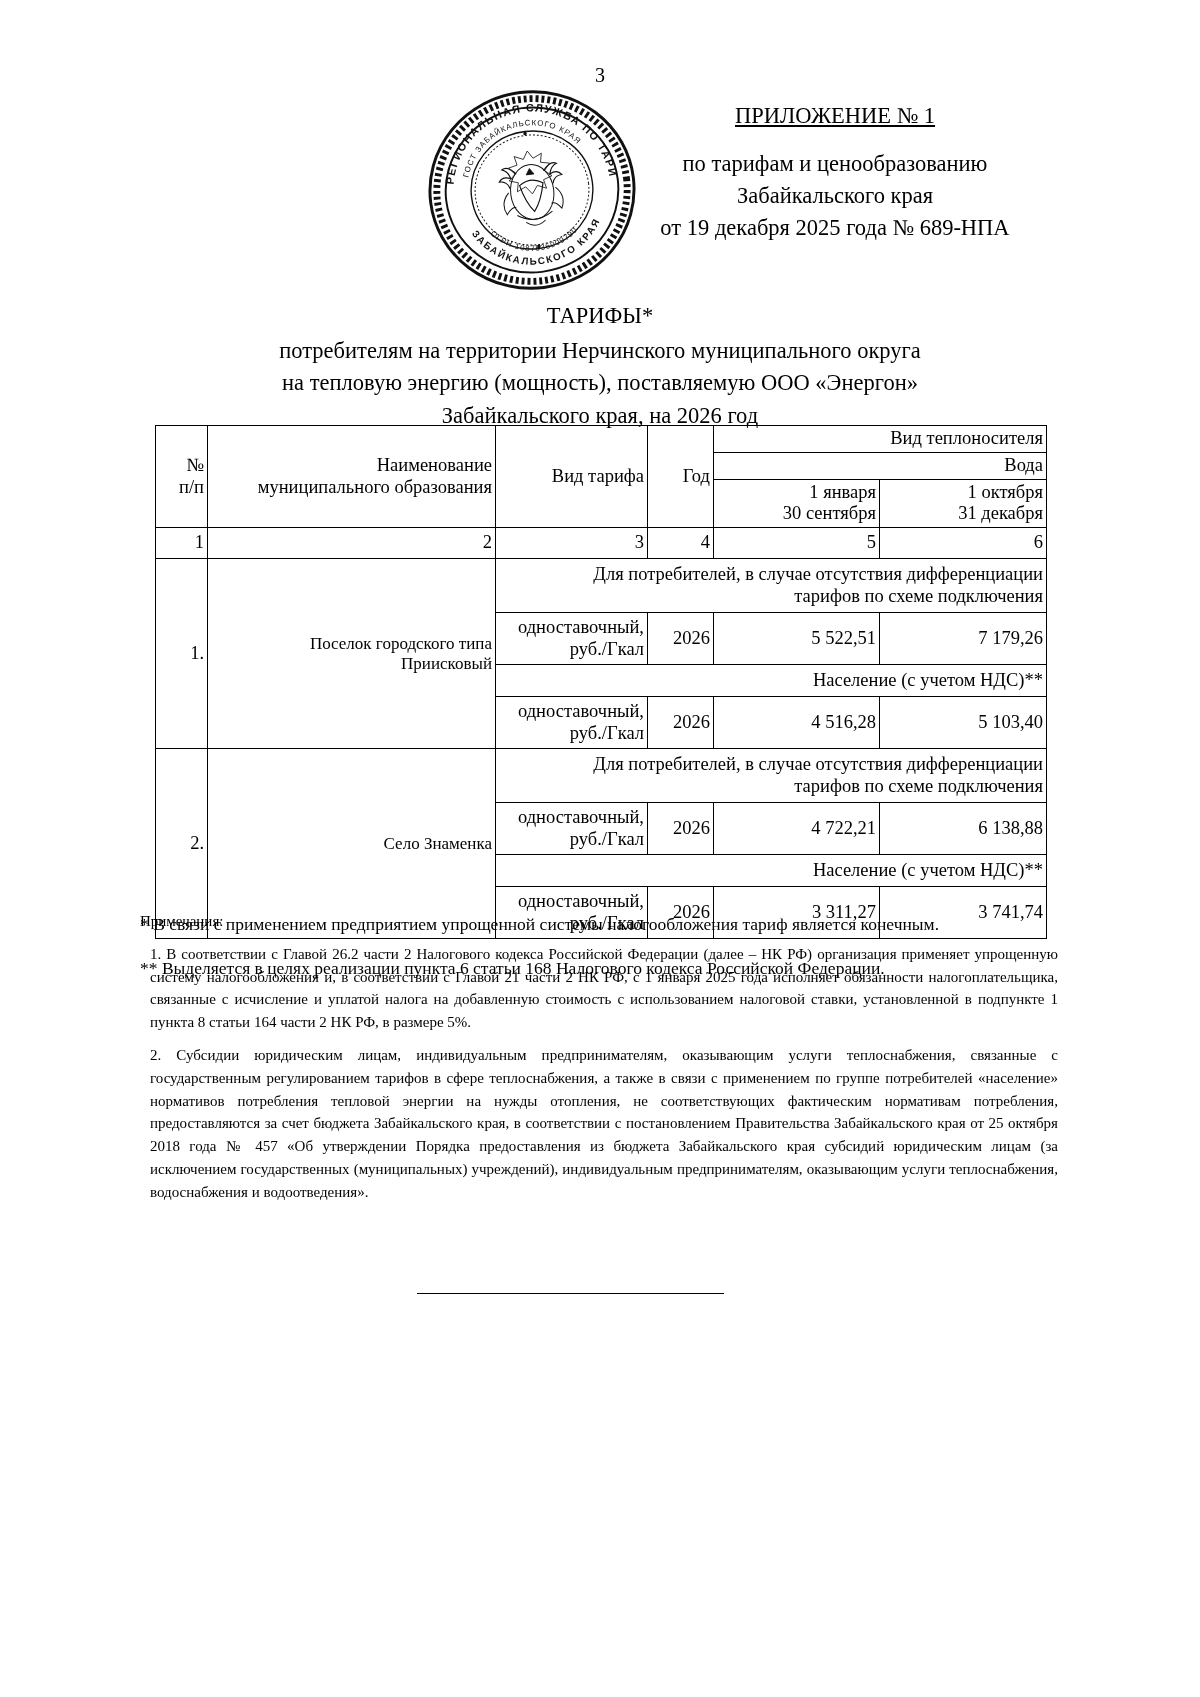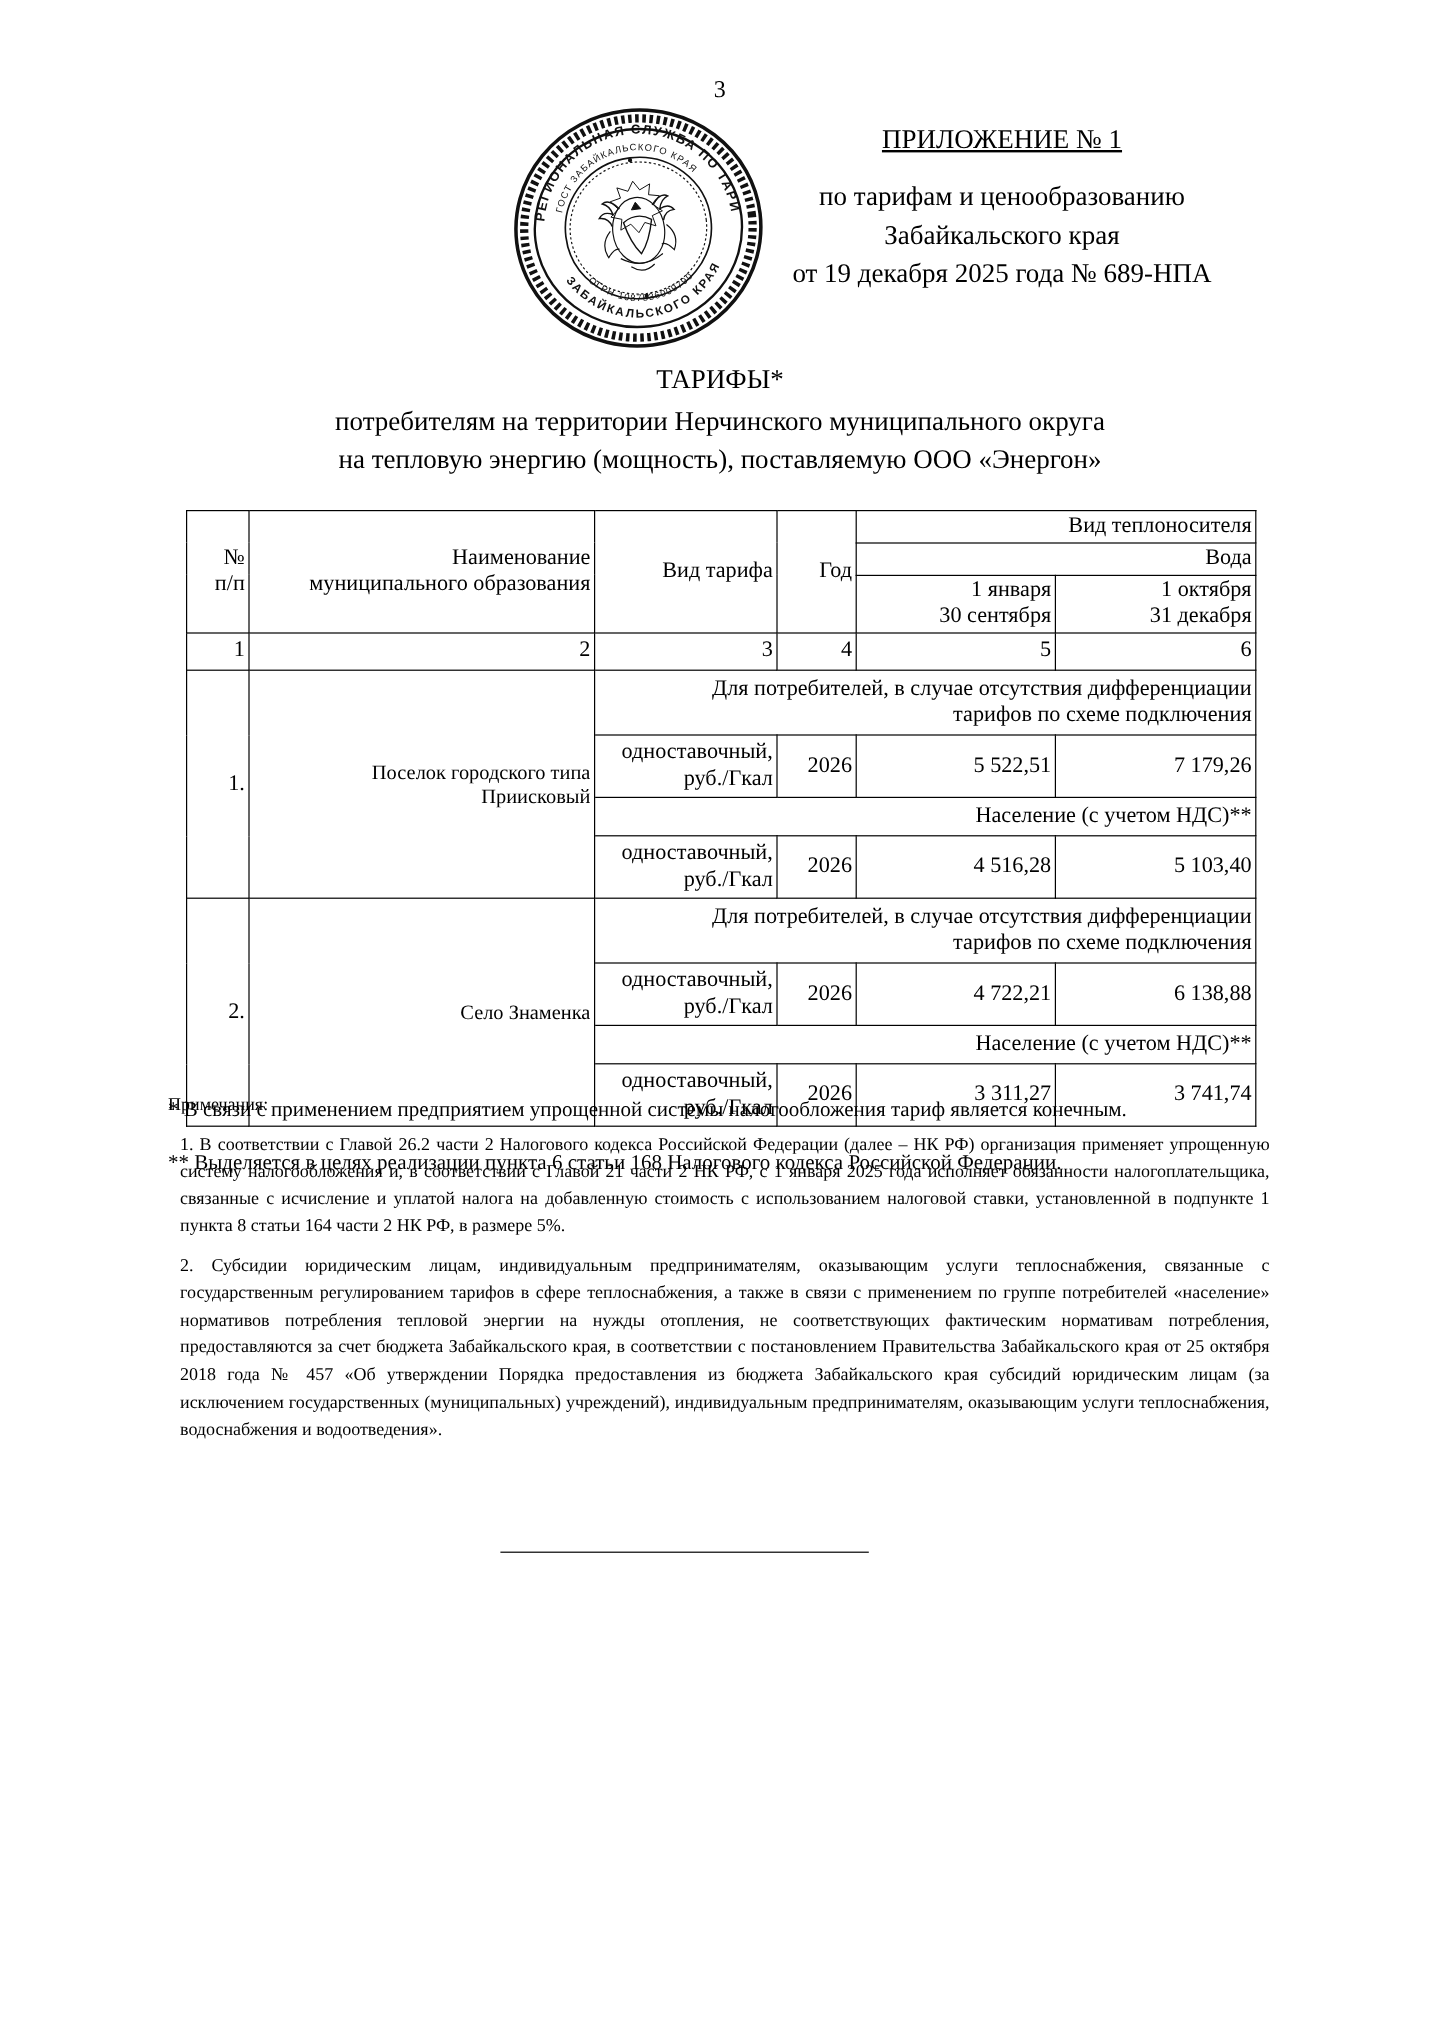--- a/index.html
+++ b/index.html
@@ -190,20 +190,21 @@
     <div class="line1">ПРИЛОЖЕНИЕ № 1</div>
     <div>по тарифам и ценообразованию</div>
     <div>Забайкальского края</div>
     <div>от 19 декабря 2025 года № 689-НПА</div>
   </div>
 
   <div class="title-block">
     <div class="title-main">ТАРИФЫ*</div>
     <div>потребителям на территории Нерчинского муниципального округа</div>
     <div>на тепловую энергию (мощность), поставляемую ООО «Энергон»</div>
+    <div>Забайкальского края, на 2026 год</div>
   </div>
 
   <table class="tariff">
     <colgroup>
       <col class="c1">
         <col class="c2">
         <col class="c3">
         <col class="c4">
         <col class="c5">
         <col class="c6">

